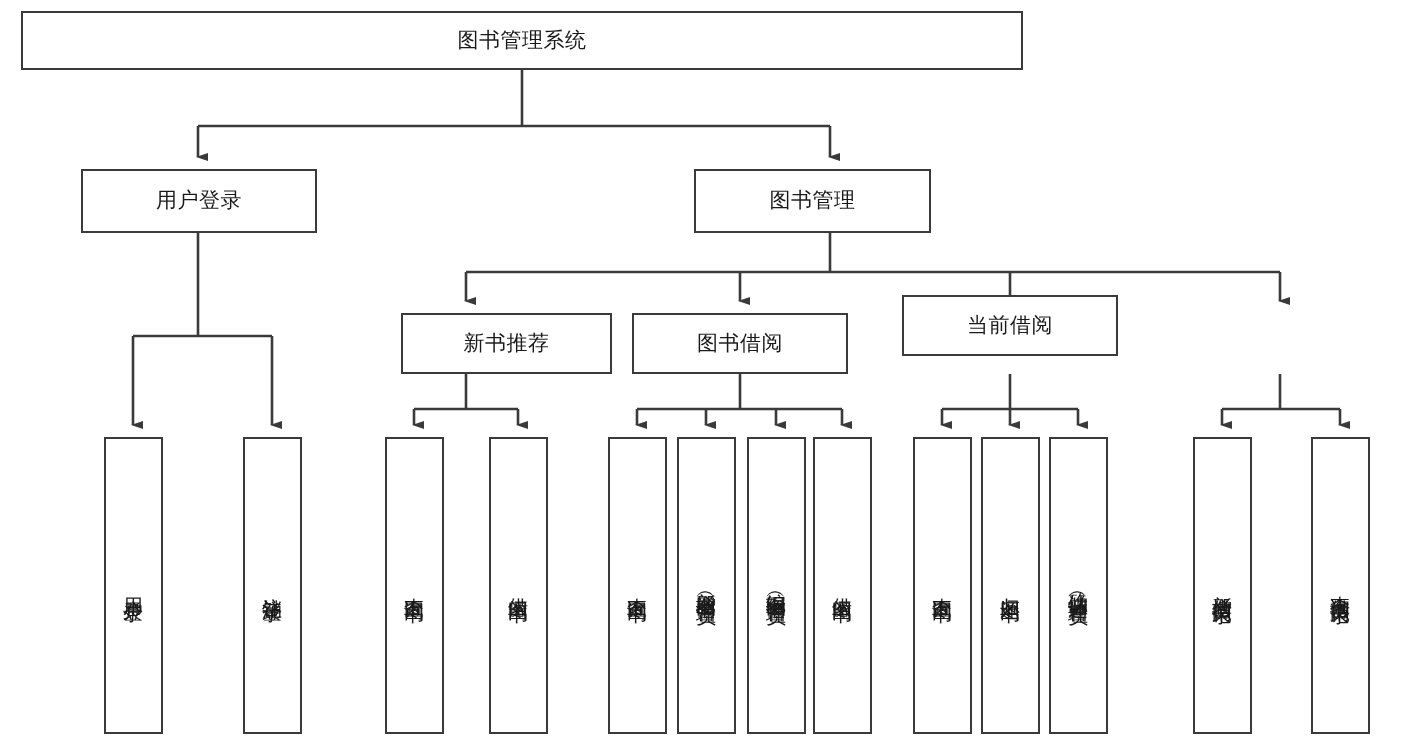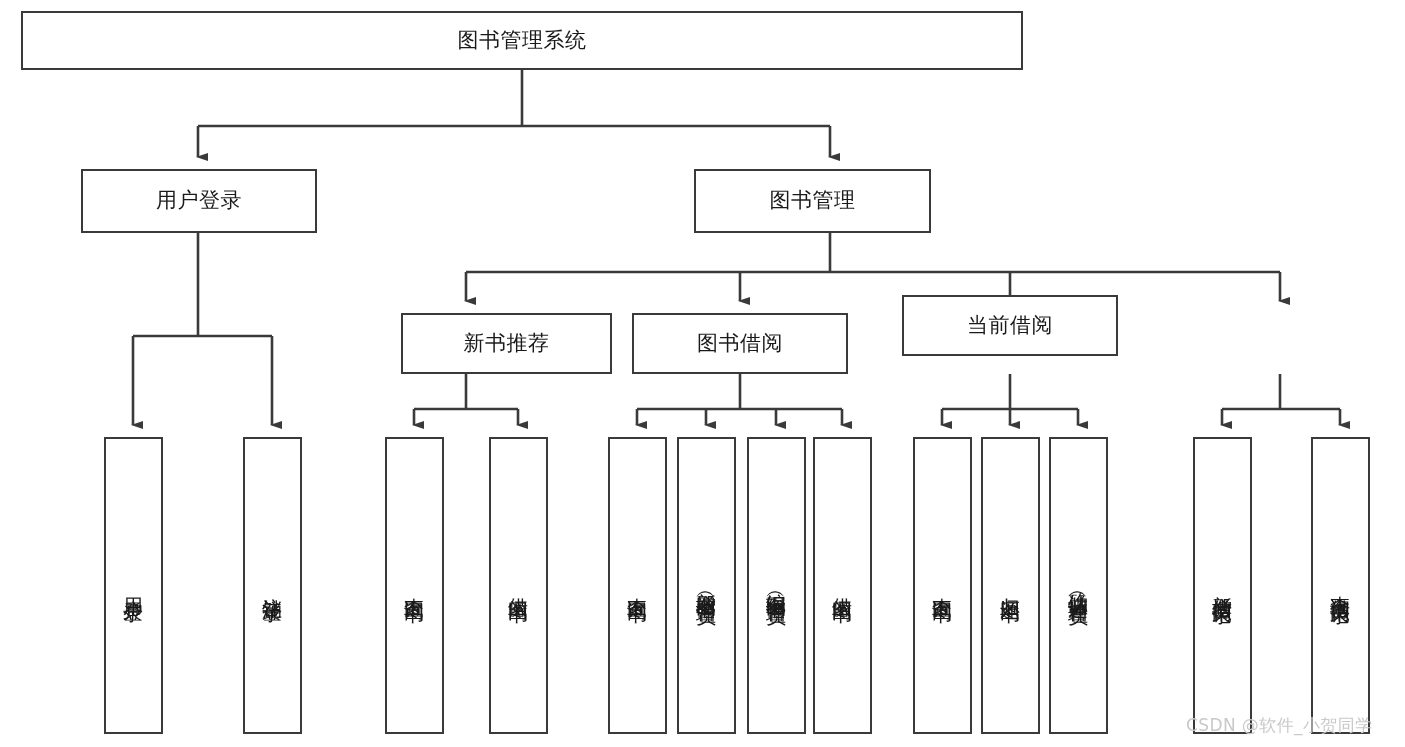--- a/index.html
+++ b/index.html
@@ -185,15 +185,14 @@
     <span class="node-label">确认归还（管理员）</span>
   </div>
 
   <div class="node vertical" style="left:1193px; top:437px; width:59px; height:297px;">
     <span class="node-label">新增借阅记录</span>
   </div>
   <div class="node vertical" style="left:1311px; top:437px; width:59px; height:297px;">
     <span class="node-label">查询借阅记录</span>
   </div>
 
-  <div class="watermark">CSDN @软件_小贺同学</div>
 
 </div>
 
 </body></html>

